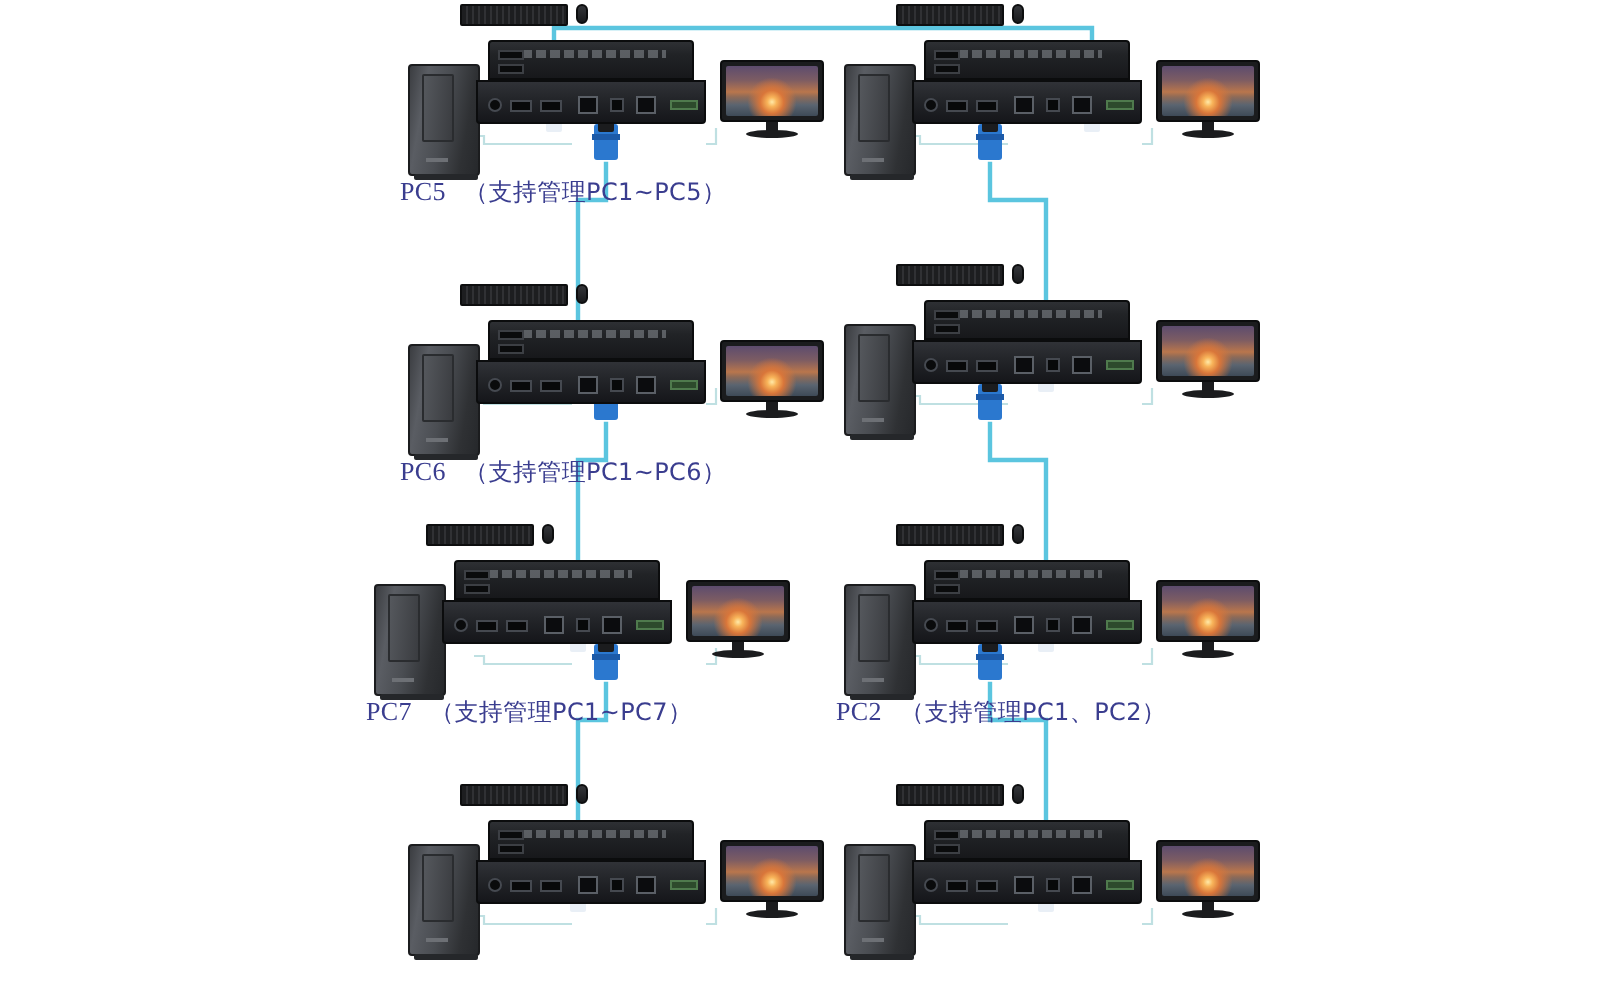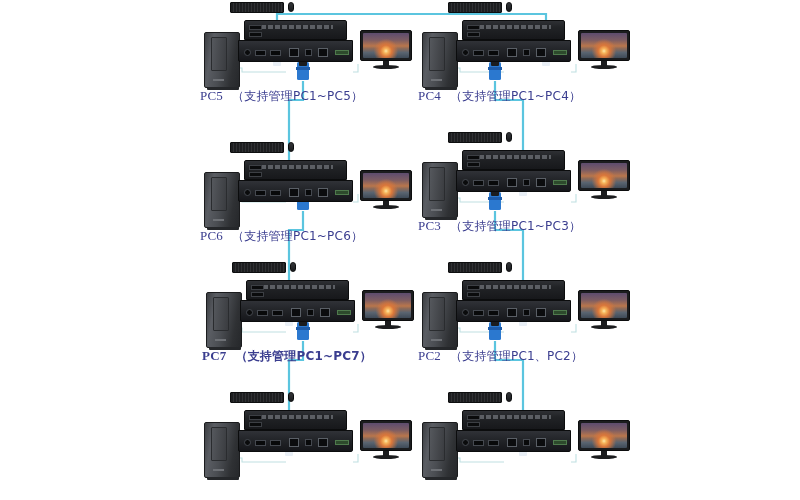--- a/index.html
+++ b/index.html
@@ -325,23 +325,20 @@
       <div class="port rj45" style="left:79px; top:7px;"></div>
       <div class="port green" style="left:96px; top:9px;"></div>
     </div>
     <div class="monitor">
       <div class="mon-bezel">
         <div class="mon-screen"></div>
       </div>
       <div class="mon-neck"></div>
       <div class="mon-base"></div>
     </div>
-    <div class="station-label">
-      <span class="pcname">PC4</span><span class="paren">（支持管理PC1~PC4）</span>
-    </div>
   </div>
 
   <div class="station" style="left:200px; top:140px;">
     <div class="tower">
       <div class="tower-bay"></div>
       <div class="tower-led"></div>
       <div class="tower-foot"></div>
     </div>
     <div class="keyboard"></div>
     <div class="mouse"></div>
@@ -393,26 +390,23 @@
       <div class="port rj45" style="left:79px; top:7px;"></div>
       <div class="port green" style="left:96px; top:9px;"></div>
     </div>
     <div class="monitor">
       <div class="mon-bezel">
         <div class="mon-screen"></div>
       </div>
       <div class="mon-neck"></div>
       <div class="mon-base"></div>
     </div>
-    <div class="station-label">
-      <span class="pcname">PC3</span><span class="paren">（支持管理PC1~PC3）</span>
-    </div>
-  </div>
-
-  <div class="station" style="left:202px; top:260px;font-weight:bold;">
+  </div>
+
+  <div class="station" style="left:183px; top:260px;">
     <div class="tower">
       <div class="tower-bay"></div>
       <div class="tower-led"></div>
       <div class="tower-foot"></div>
     </div>
     <div class="keyboard"></div>
     <div class="mouse"></div>
     <div class="kvm-top">
       <div class="kvm-top-brand"></div>
       <div class="kvm-top-usb2"></div>

